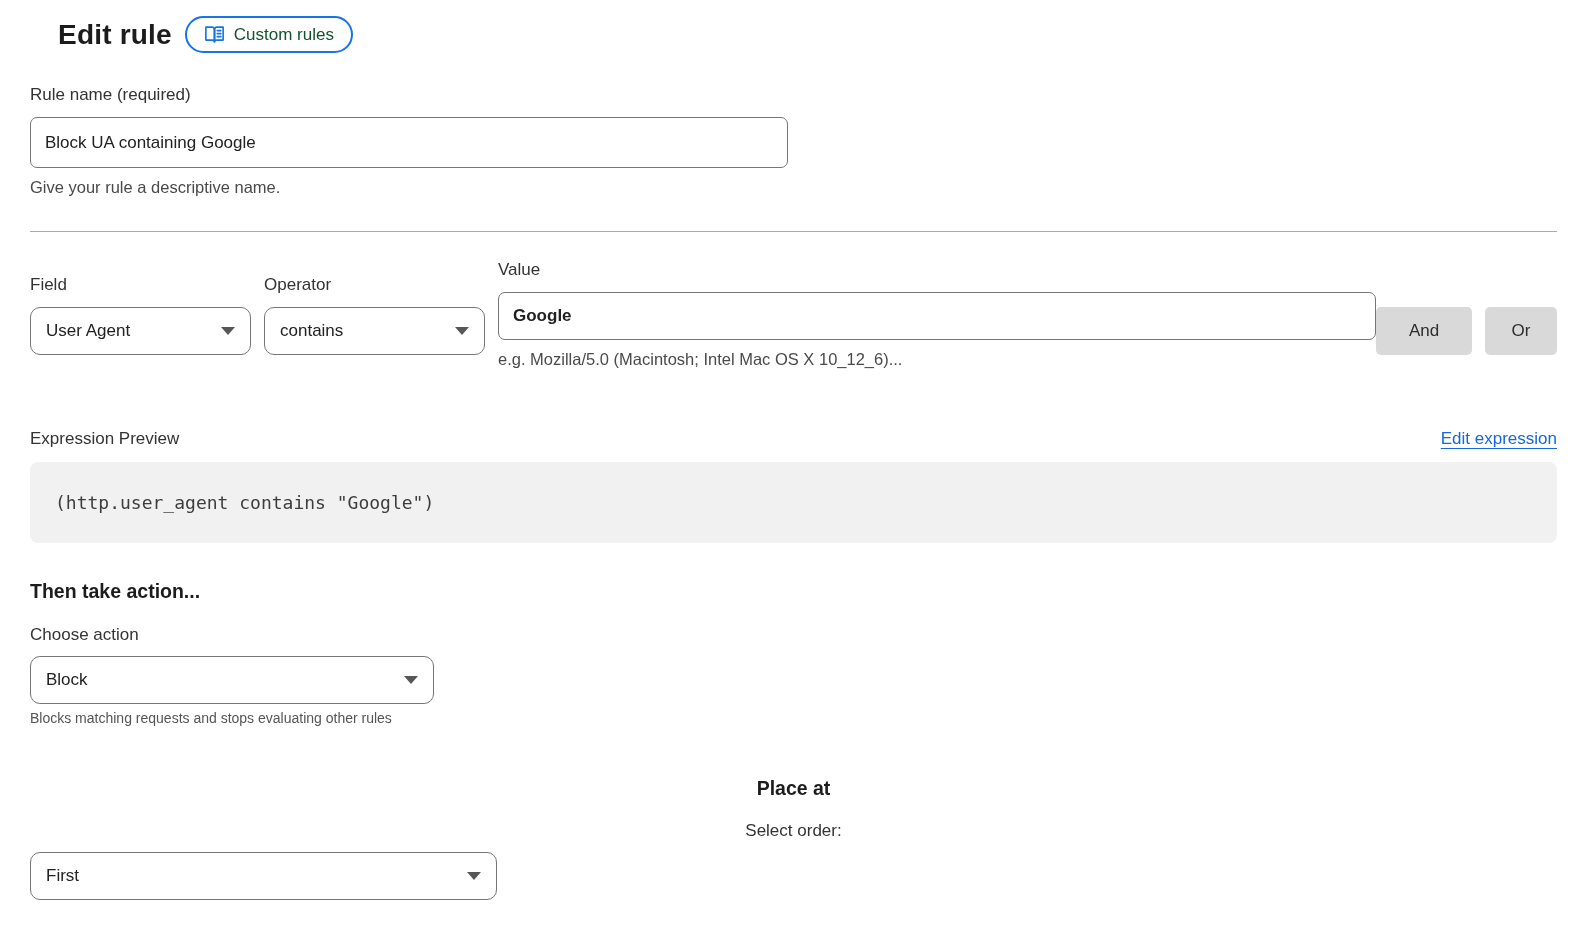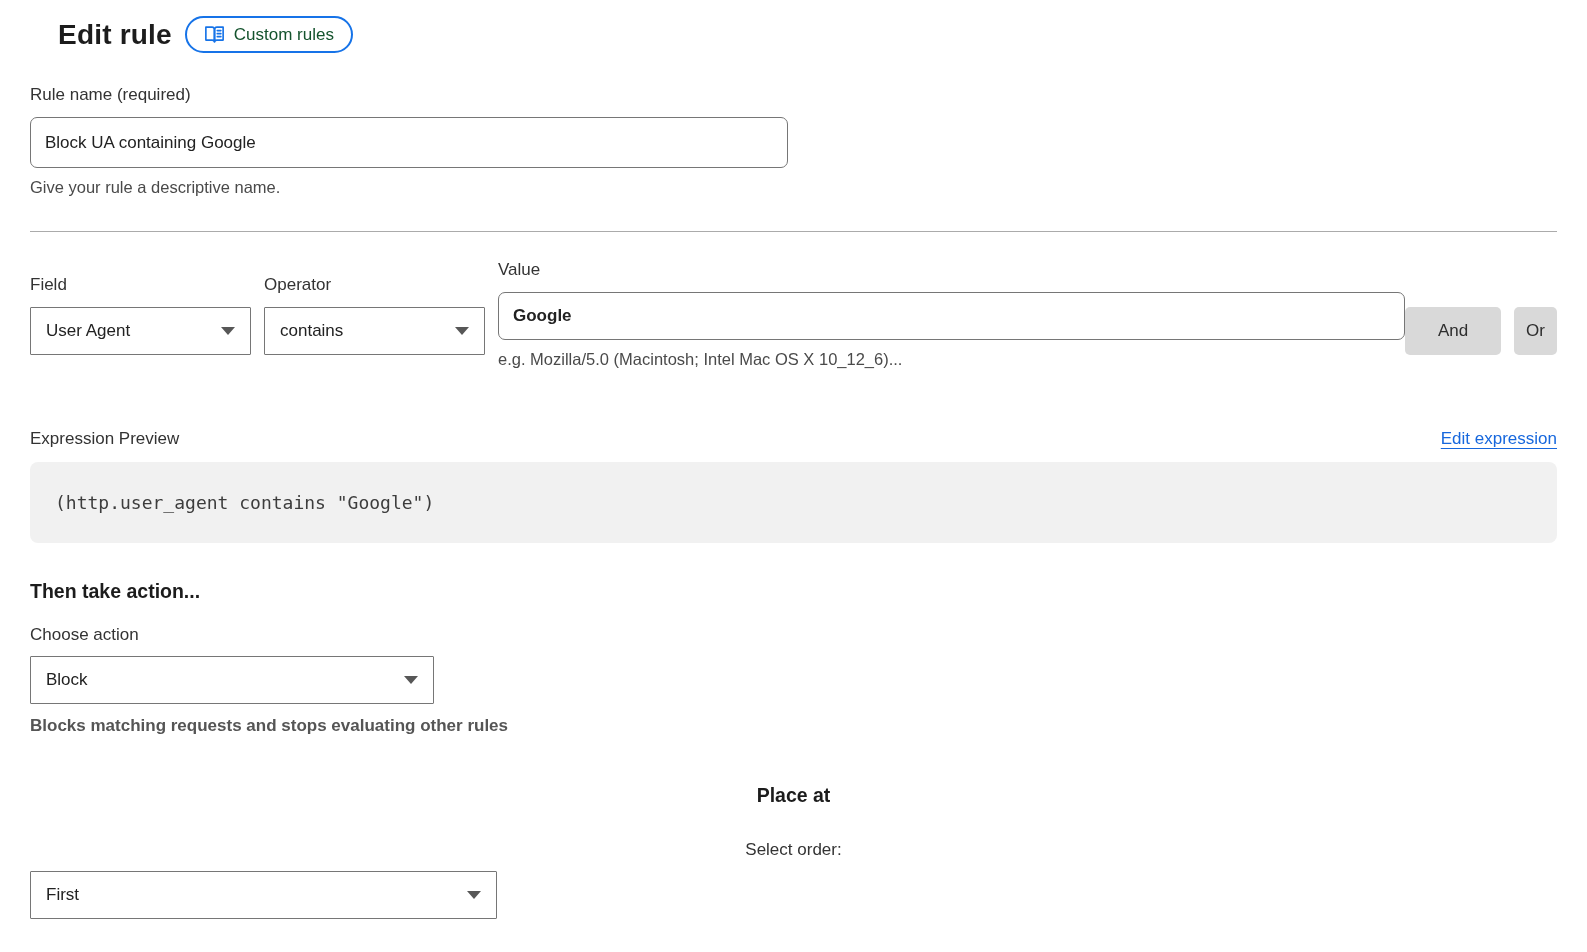--- a/index.html
+++ b/index.html
@@ -37,64 +37,64 @@
   .rule-name-input { width: 758px; margin-top: 12px; }
   .section-rule-name .help-text { margin-top: 9px; }
 
   .divider { margin-top: 33px; height: 1px; background: #ababab; width: 1527px; }
 
   
   .cond-row { display: flex; margin-top: 27px; align-items: center; }
   .cond-col { display: flex; flex-direction: column; }
   .cond-col + .cond-col { margin-left: 13px; }
   .select-box {
-    margin-top: 12px; height: 48px; border: 1px solid #767676; border-radius: 1px;
+    margin-top: 12px; height: 48px; border: 1px solid #767676; border-radius: 10px;
     display: flex; align-items: center; justify-content: space-between;
     padding: 0 15px; font-size: 17px; color: #222222; background: #fff; cursor: pointer;
   }
   .caret {
     width: 0; height: 0;
     border-left: 7px solid transparent; border-right: 7px solid transparent;
     border-top: 8px solid #575757;
   }
   .w-field { width: 221px; }
   .value-col { flex: 1 1 auto; }
   .value-input { width: 100%; height: 48px; margin-top: 12px; border-radius: 7px; font-weight: bold; }
   .value-col .help-text { margin-top: 9px; }
   .logic-btns { display: flex; margin-top: 33px; }
   .logic-btn {
     height: 48px; border: none; border-radius: 5px; background: #d9d9d9;
     color: #2e2e2e; font-size: 17px; cursor: pointer;
     font-family: "Liberation Sans", sans-serif;
   }
   .and-btn { width: 96px; margin-left: 0; }
-  .or-btn { width: 43px; margin-left: 13px; }
+  .or-btn { width: 72px; margin-left: 13px; }
 
   
   .expr-header { margin-top: 58px; display: flex; align-items: flex-end; justify-content: space-between; }
   .link {
     font-size: 17px; color: #1667dd; text-decoration: underline;
     text-underline-offset: 4px; cursor: pointer;
   }
   .code-block {
     margin-top: 13px; width: 1527px; background: #f1f1f1; border-radius: 8px;
     padding: 30px 25px; font-family: "DejaVu Sans Mono", monospace;
     font-size: 18px; color: #3d3d3d; line-height: 21px;
   }
 
   
   .section-heading { font-size: 19.5px; font-weight: 700; color: #1c1c1c; }
   .action-section { margin-top: 37px; }
   .action-section .field-label { margin-top: 21px; }
   .action-select { width: 404px; margin-top: 11px; }
-  .action-section .help-text { margin-top: 11px; font-size: 17px; color: #555555; font-weight: bold; }
+  .action-section .help-text { margin-top: 4px; font-size: 14px; color: #555555; }
 
   
   .place-section { margin-top: 48px; text-align: center; }
-  .place-section .field-label { margin-top: 32px; }
+  .place-section .field-label { margin-top: 20px; }
   .order-select { width: 467px; margin-top: 11px; }
 </style>
 </head>
 <body>
 
 <div class="page">
 
   <div class="header-row">
     <div class="page-title">Edit rule</div>
     <button class="pill-btn">

